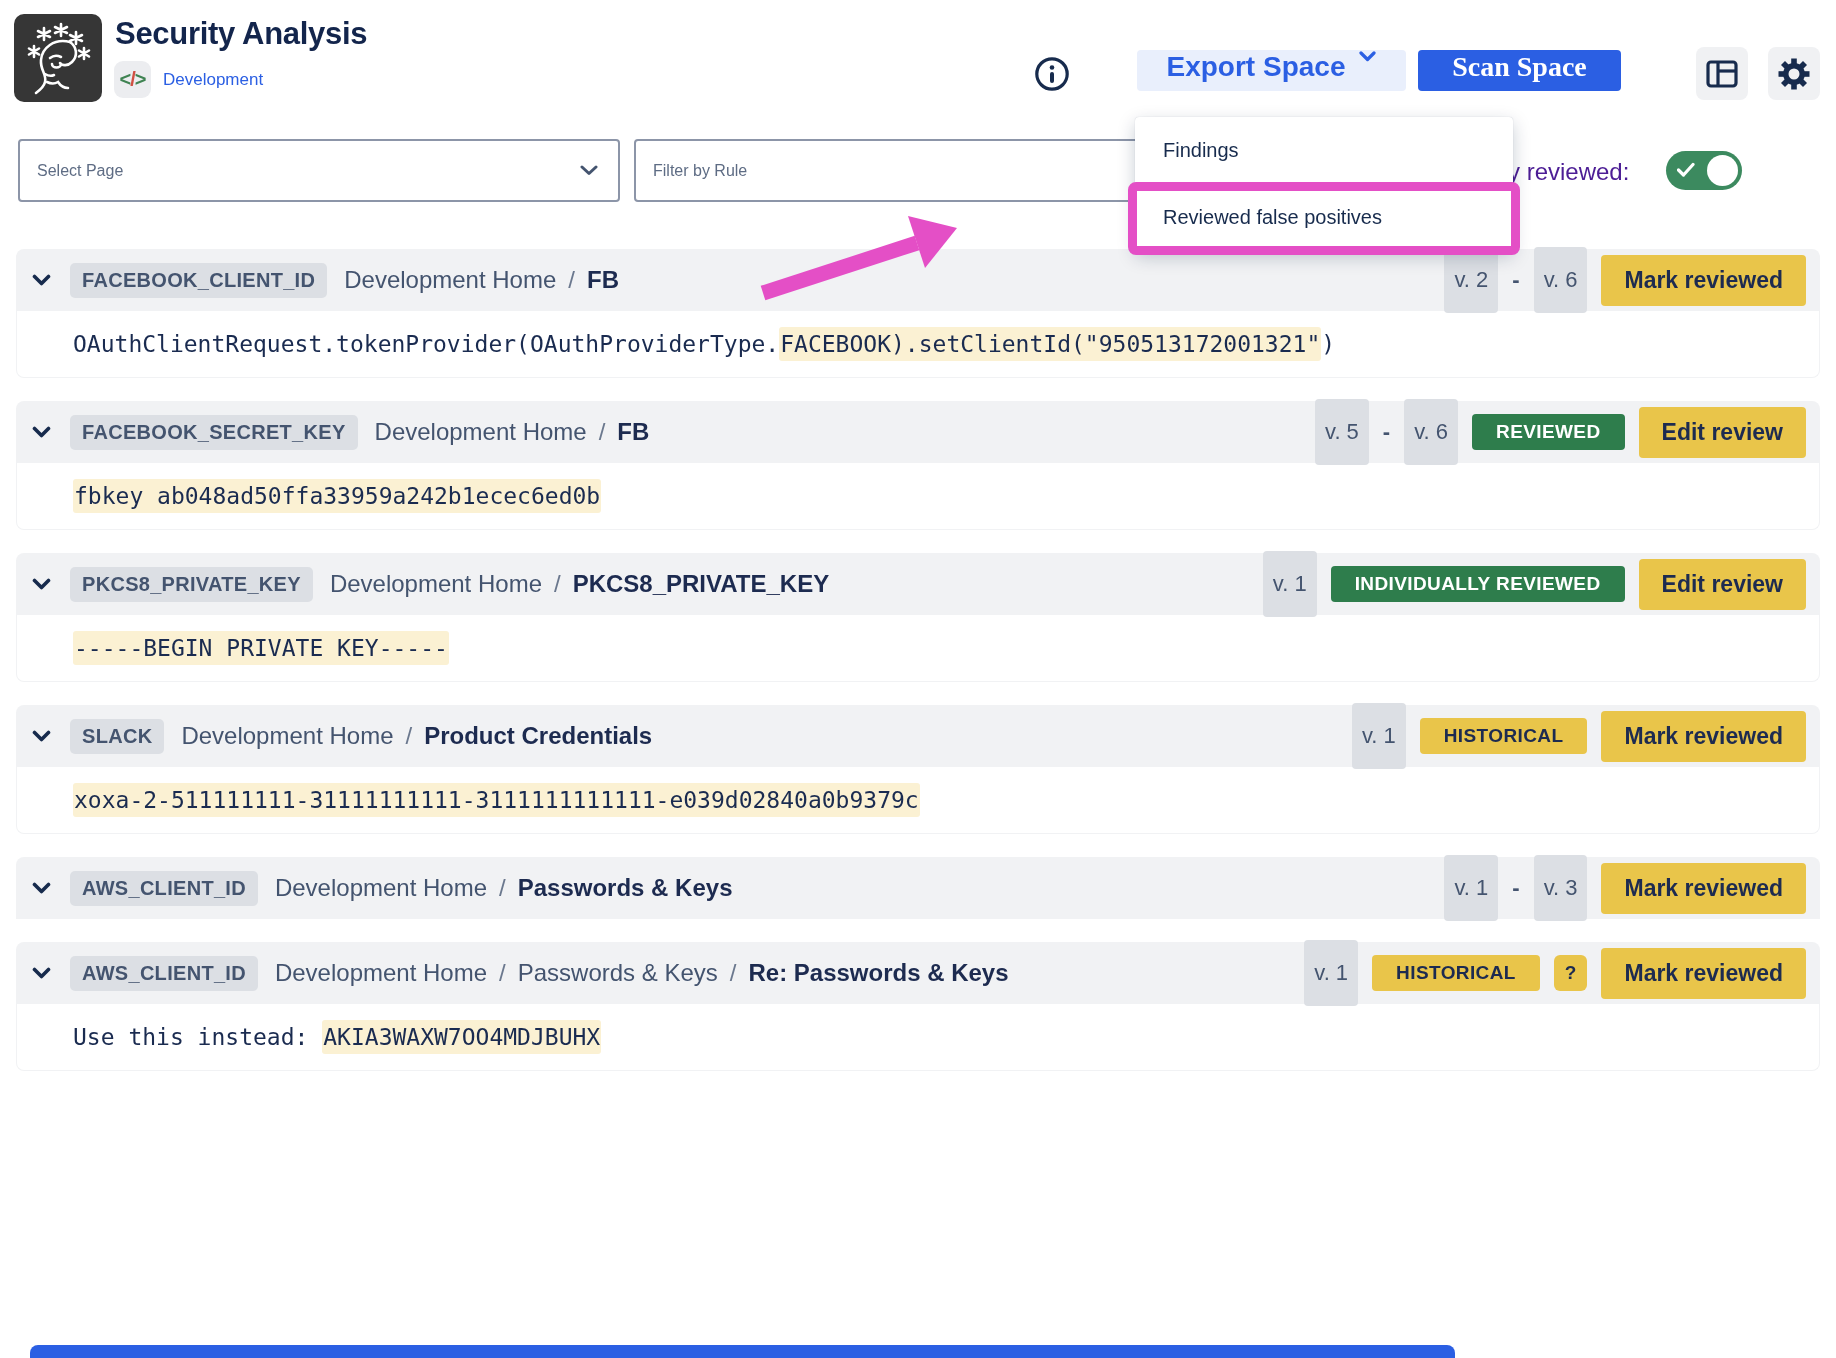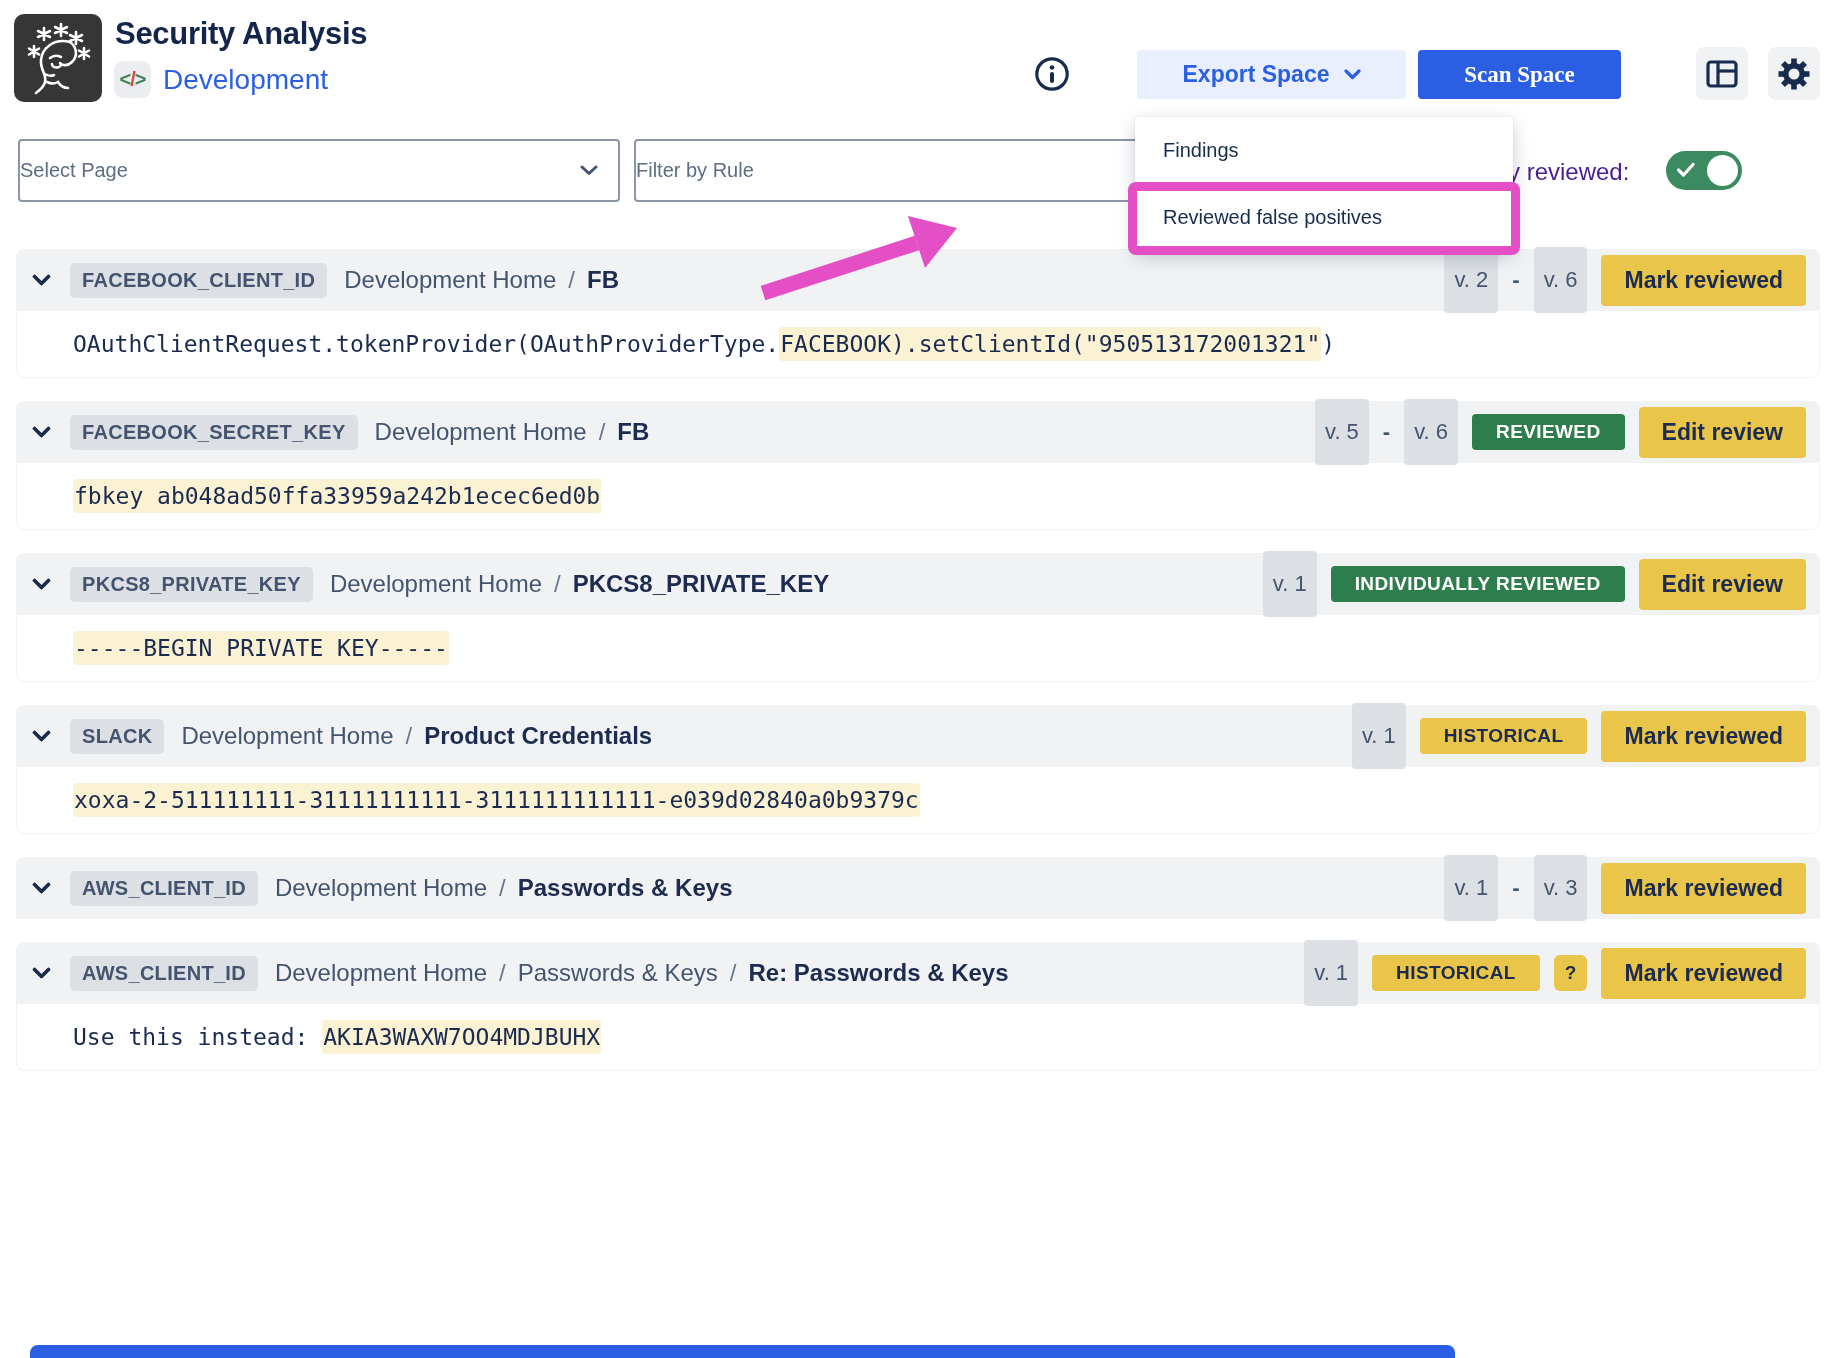--- a/index.html
+++ b/index.html
@@ -6,38 +6,38 @@
   #screen{position:relative;width:1836px;height:1358px;background:#fff;overflow:hidden;
           font-family:"Liberation Sans", sans-serif;color:#172B4D;}
 
   
   .logo{position:absolute;left:14px;top:14px;width:88px;height:88px;background:#363636;border-radius:10px;}
   .page-title{position:absolute;left:115px;top:16px;font-size:31px;font-weight:700;color:#13254C;letter-spacing:-.3px;margin:0;}
   .space-row{position:absolute;left:114px;top:61px;display:flex;align-items:center;gap:12px;}
   .code-chip{width:37px;height:37px;background:#ECEDF0;border-radius:9px;display:flex;align-items:center;justify-content:center;
              font-weight:800;font-size:20px;letter-spacing:-1px;}
   .code-chip .g{color:#3F8352;} .code-chip .r{color:#D14F43;}
-  .space-link{font-size:28px;font-weight:500;color:#2B5FE3;text-decoration:none;cursor:pointer;}
+  .space-link{font-size:17px;font-weight:500;color:#2B5FE3;text-decoration:none;cursor:pointer;}
 
   .icon-round-btn{position:absolute;background:transparent;border:none;padding:0;cursor:pointer;display:flex;align-items:center;justify-content:center;}
   #info-btn{left:1033px;top:55px;width:38px;height:38px;}
-  .btn{position:absolute;top:50px;height:49px;border:none;border-radius:4px;font-family:inherit;
-       font-size:23px;font-weight:600;display:flex;align-items:center;justify-content:center;cursor:pointer;}
+  .btn{position:absolute;top:50px;height:41px;border:none;border-radius:4px;font-family:inherit;
+       font-size:28px;font-weight:600;display:flex;justify-content:center;cursor:pointer;}
   #export-btn{left:1137px;width:269px;background:#E9EFFC;color:#2B5FE3;gap:14px;}
   #scan-btn{left:1418px;width:203px;background:#2B5FE3;color:#FFFFFF;font-family:Liberation Serif, serif;}
   .sq-btn{position:absolute;top:47px;width:52px;height:53px;background:#F0F1F3;border:none;border-radius:8px;
           display:flex;align-items:center;justify-content:center;cursor:pointer;}
   #layout-btn{left:1696px;} #gear-btn{left:1768px;}
 
   
   .select{position:absolute;top:139px;height:63px;box-sizing:border-box;border:2px solid #8C95A8;border-radius:4px;
           display:flex;align-items:center;background:#fff;cursor:pointer;}
   #select-page{left:18px;width:602px;}
   #select-rule{left:634px;width:602px;}
-  .select .ph{font-size:20px;color:#5E6C84;flex:1;}
+  .select .ph{font-size:16px;color:#5E6C84;padding-left:17px;flex:1;}
   .select .car{padding-right:20px;display:flex;align-items:center;}
 
   .toggle-label{position:absolute;top:158px;left:1508px;font-size:24px;color:#4c1d95;white-space:nowrap;z-index:1;}
   .toggle{position:absolute;left:1666px;top:151px;width:76px;height:39px;background:#3C8A5F;border-radius:20px;cursor:pointer;z-index:1;}
   .toggle .knob{position:absolute;right:4px;top:4px;width:31px;height:31px;background:#fff;border-radius:50%;}
   .toggle svg{position:absolute;left:11px;top:11px;}
 
   
   #findings{position:absolute;left:16px;top:249px;width:1804px;display:flex;flex-direction:column;gap:23px;z-index:1;}
   .card{border-radius:8px;}

